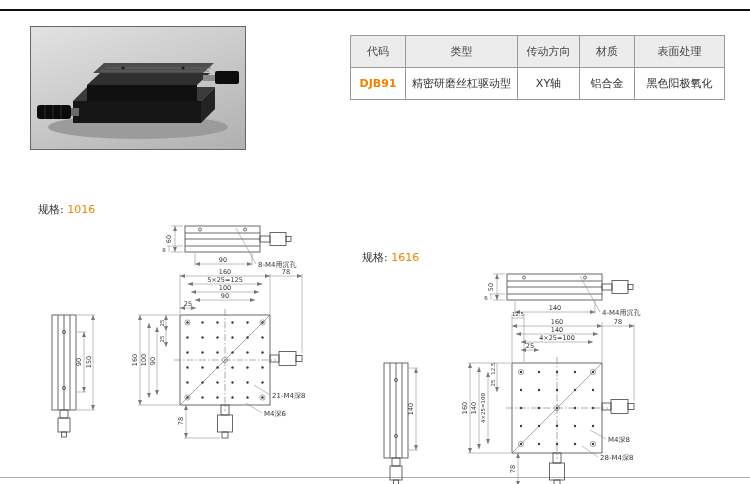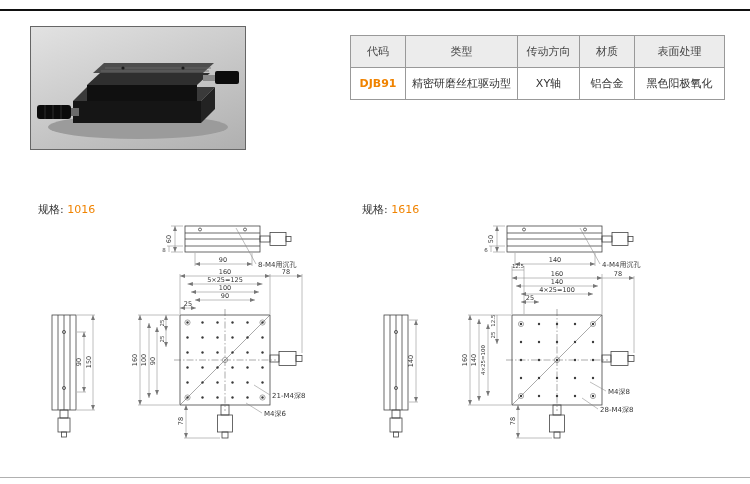--- a/index.html
+++ b/index.html
@@ -16,21 +16,21 @@
     font-size:11px; color:#333; table-layout:fixed; }
   .spec-table th, .spec-table td { border:1px solid #999; text-align:center;
     padding:8px 3px; height:17px; overflow:hidden; white-space:nowrap; }
   .spec-table th { background:#ececec; font-weight:normal; color:#444; }
   .spec-table td.code { color:#f08300; font-weight:bold; }
 
   .spec-group { position:absolute; width:332px; height:272px; }
   .spec-group.l { left:20px; top:202px; }
   .spec-group.r { left:352px; top:202px; }
   .spec-heading { font-size:11px; color:#333; height:18px; padding-left:18px; }
-  .spec-group.r .spec-heading { padding-left:10px; }
+  .spec-group.r .spec-heading { padding-left:10px;margin-top:48px; }
   .spec-heading .orange { color:#f08300; }
 
   svg text { font-family:"DejaVu Sans","Liberation Sans",sans-serif; }
   .dim   { font-size:6.5px; fill:#333; }
   .dim-s { font-size:5.5px; fill:#333; }
   .note  { font-size:7px;  fill:#333; }
   .body-ln { stroke:#444; stroke-width:0.8; fill:none; }
   .thin-ln { stroke:#555; stroke-width:0.5; fill:none; }
   .dim-ln  { stroke:#888; stroke-width:0.55; fill:none; }
 </style>

